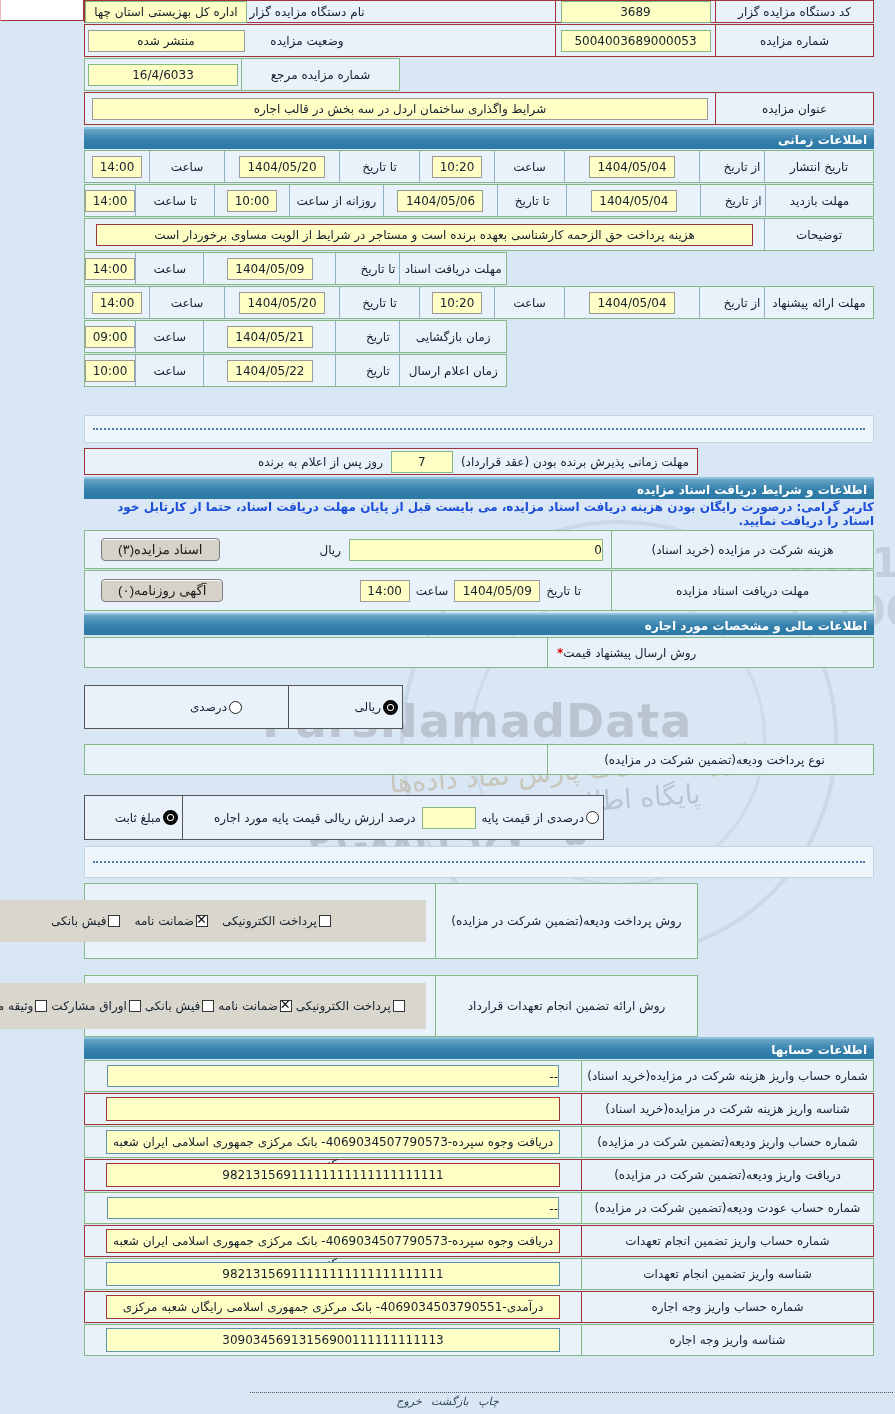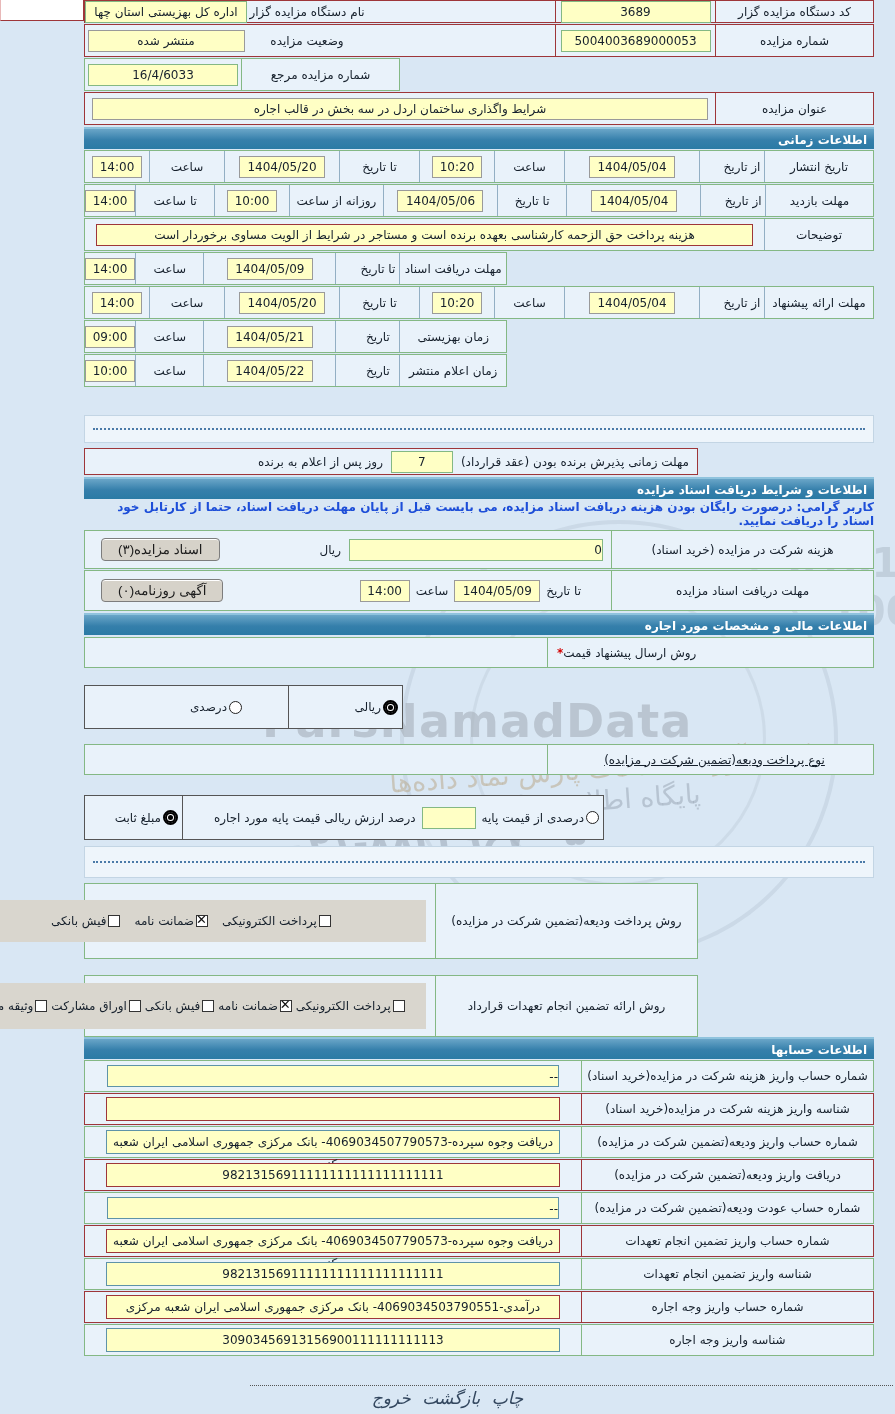--- a/index.html
+++ b/index.html
@@ -87,21 +87,21 @@
   .arow.green .a-label{border-left:1px solid #84b884;}
   .arow.maroon{border:1px solid #9e3639;}
   .arow.maroon .a-label{border-left:1px solid #9e3639;}
   .a-val{flex:1;display:flex;align-items:center;justify-content:center;height:100%;}
   .inp.acc{width:452px;height:22px;line-height:22px;direction:rtl;border-color:#5e93a8;}
   .arow.maroon .inp.acc{border-color:#9e3639;}
   .inp.acc.alignr{text-align:right;padding-left:4px;box-sizing:border-box;}
   
   .footer{position:absolute;left:0;right:0;bottom:6px;}
   .foot-dots{position:absolute;left:250px;right:2px;top:0;border-top:1px dotted #555;}
-  .foot-links{padding-top:3px;text-align:center;font-family:"DejaVu Serif",serif;font-style:italic;font-size:17px;color:#33475f;}
+  .foot-links{padding-top:3px;text-align:center;font-family:"DejaVu Serif",serif;font-style:italic;font-size:11px;color:#33475f;}
   .foot-links span{margin:0 3px;cursor:pointer;}
   
   .topbox{position:absolute;left:0;top:0;width:84px;height:21px;background:#fff;border-left:1px solid #e8b8b8;border-bottom:1px solid #9e3639;border-right:1px solid #9e3639;box-sizing:border-box;}
 </style>
 </head>
 <body>
 
 <div class="canvas">
 
   <div class="wm wm-circle"></div>
@@ -230,33 +230,33 @@
       <div class="t-c w115">
           <span class="inp date">1404/05/20</span>
         </div>
       <div class="t-k w75">ساعت</div>
       <div class="t-c grow last">
           <span class="inp time">14:00</span>
         </div>
     </div>
 
     <div class="row b-green trow short">
-      <div class="t-label">زمان بهزیستی</div>
+      <div class="t-label">زمان بازگشایی</div>
       <div class="t-k w65">تاریخ</div>
       <div class="t-c w135">
           <span class="inp date">1404/05/21</span>
         </div>
       <div class="t-k w70">ساعت</div>
       <div class="t-c grow last">
           <span class="inp time">09:00</span>
         </div>
     </div>
 
     <div class="row b-green trow short">
-      <div class="t-label">زمان اعلام منتشر</div>
+      <div class="t-label">زمان اعلام ارسال</div>
       <div class="t-k w65">تاریخ</div>
       <div class="t-c w135">
           <span class="inp date">1404/05/22</span>
         </div>
       <div class="t-k w70">ساعت</div>
       <div class="t-c grow last">
           <span class="inp time">10:00</span>
         </div>
     </div>
 
@@ -306,21 +306,21 @@
         <span class="radio sel"></span>
         <span class="rlabel">ریالی</span>
       </div>
       <div class="rc2">
         <span class="radio"></span>
         <span class="rlabel">درصدی</span>
       </div>
     </div>
 
     <div class="row b-green finrow" style="margin-top:15px;">
-      <div class="f-label" style="justify-content:center;text-decoration:underline;">نوع پرداخت ودیعه(تضمین شرکت در مزایده)</div>
+      <div class="f-label" style="justify-content:center;">نوع پرداخت ودیعه(تضمین شرکت در مزایده)</div>
       <div style="flex:1;"></div>
     </div>
 
     <div class="pctrow">
       <div class="pc-right">
         <span class="radio"></span>
         <span class="rlabel">درصدی از قیمت پایه</span>
         <span class="inp pct"></span>
         <span>درصد ارزش ریالی قیمت پایه مورد اجاره</span>
       </div>
@@ -418,21 +418,21 @@
     </div>
     <div class="row arow green">
       <div class="a-label">شناسه واریز تضمین انجام تعهدات</div>
       <div class="a-val">
           <span class="inp acc">98213156911111111111111111111</span>
         </div>
     </div>
     <div class="row arow maroon">
       <div class="a-label">شماره حساب واریز وجه اجاره</div>
       <div class="a-val">
-          <span class="inp acc">درآمدی-4069034503790551- بانک مرکزی جمهوری اسلامی ایران شعبه مرکزی</span>
+          <span class="inp acc">درآمدی-4069034503790551- بانک مرکزی جمهوری اسلامی رایگان شعبه مرکزی</span>
         </div>
     </div>
     <div class="row arow green">
       <div class="a-label">شناسه واریز وجه اجاره</div>
       <div class="a-val">
           <span class="inp acc">30903456913156900111111111113</span>
         </div>
     </div>
 
   </div>

